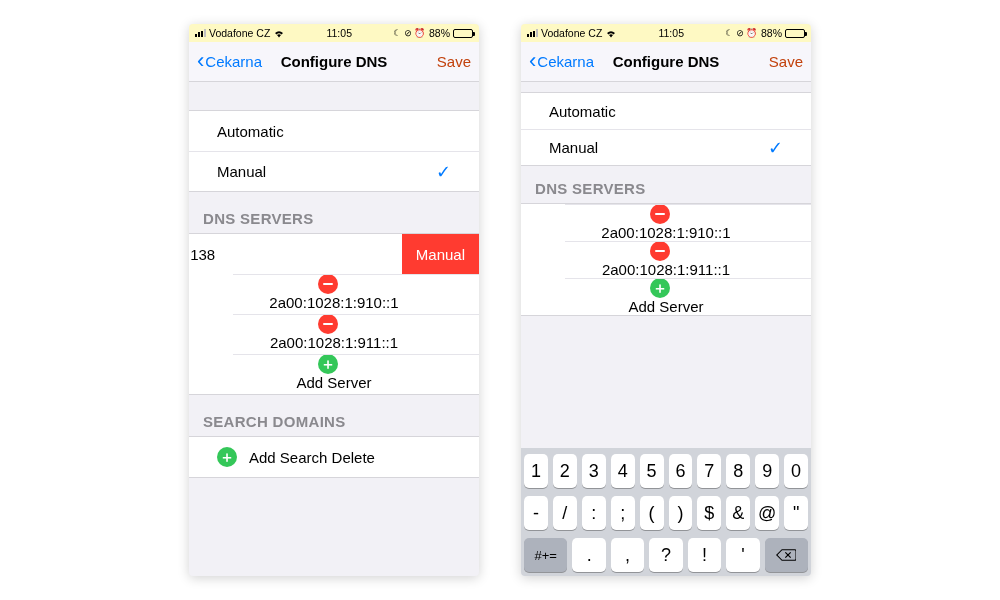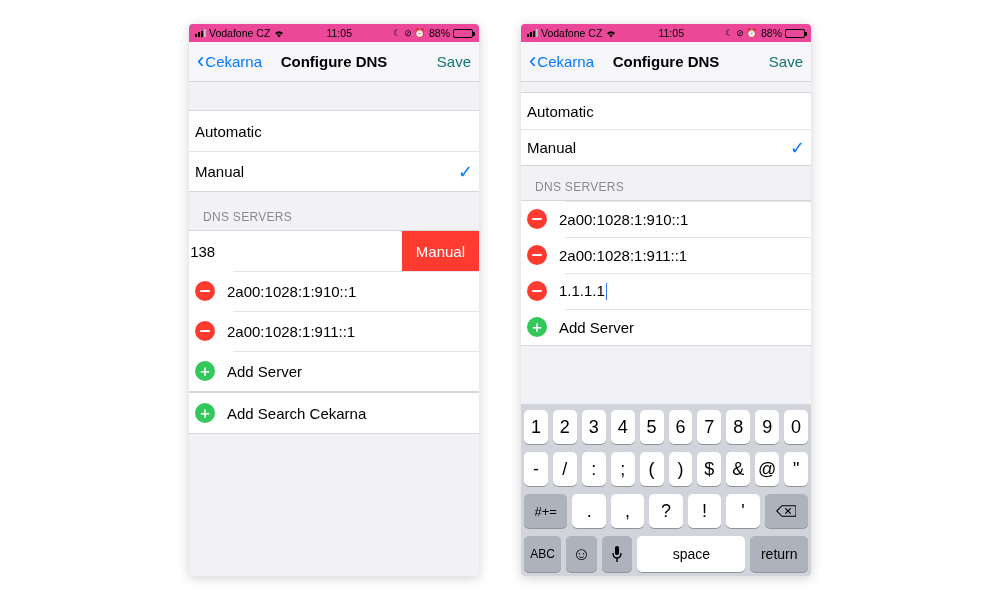--- a/index.html
+++ b/index.html
@@ -27,21 +27,21 @@
   
   .status-bar {
     height: 18px;
     display: flex;
     align-items: center;
     justify-content: space-between;
     padding: 0 6px;
     font-size: 10.5px;
     font-weight: 500;
     color: #000;
-    background: #ec4899;
+    background: #fef9c3;
   }
   .status-left, .status-right { display: flex; align-items: center; gap: 3px; }
   .signal { display: flex; align-items: flex-end; gap: 1px; }
   .signal span { width: 2px; background: #000; display: block; }
   .signal .b1 { height: 3px; } .signal .b2 { height: 4.5px; }
   .signal .b3 { height: 6px; } .signal .b4 { height: 7.5px; background:#c0c0c0;}
   .wifi { width: 12px; height: 9px; }
   .clock { font-weight: 400; }
   .moon { font-size:9px; } .lock { font-size:9px; } .alarm { font-size:9px; }
   .battery { width: 20px; height: 9px; border: 1px solid #000; border-radius: 2px; position: relative; }
@@ -53,52 +53,53 @@
     background: #f7f6fb;
     border-bottom: 1px solid #d6d5da;
     display: grid;
     grid-template-columns: 1fr auto 1fr;
     align-items: center;
     padding: 0 8px;
   }
   .nav-back { color: #007aff; font-size: 15px; display:flex; align-items:center; gap:1px; cursor:pointer;}
   .nav-back .chev { font-size: 22px; line-height: 0; position:relative; top:-1px;}
   .nav-title { font-size: 15px; font-weight: 600; text-align:center; }
-  .nav-save { color: #0f766e; font-size: 15px; text-align: right; cursor:pointer;}
+  .nav-save { color: #c2410c; font-size: 15px; text-align: right; cursor:pointer;}
   
   .content { flex:1; overflow:hidden; }
   .section-gap { height: 28px; }
   .section-gap.small { height: 10px; }
   .group {
     background: #fff;
     border-top: 1px solid #d6d5da;
     border-bottom: 1px solid #d6d5da;
   }
   .row {
     min-height: 40px;
     display: flex;
     align-items: center;
-    padding: 0 6px;
+    padding: 0 28px;
     font-size: 15px;
     color: #000;
     border-top: 1px solid #e5e4ea;
     position: relative;
   }
   .group .row:first-child { border-top: none; }
-  .row-divider-inset { border-top: none; }
+  .row-divider-inset { border-top: none; flex-direction: column; }
   .row-divider-inset::before {
     content:""; position:absolute; left:44px; right:0; top:0; height:1px; background:#e5e4ea;
   }
   .check { margin-left:auto; color:#007aff; font-size:18px; }
   .header-label {
-    font-size: 12px;
+    font-size: 15px;
     letter-spacing: 0.3px;
     color: #8a898e;
     padding: 18px 14px 6px;
     text-transform: uppercase;
+    font-weight: bold;
   }
   .circle-btn {
     width: 20px; height: 20px; border-radius: 50%;
     display:flex; align-items:center; justify-content:center;
     margin-right: 12px; flex-shrink:0;
     cursor:pointer;
   }
   .circle-red { background:#ff3b30; }
   .circle-red .bar { width:10px; height:2px; background:#fff; border-radius:1px;}
   .circle-green { background:#34c759; }
@@ -212,26 +213,27 @@
         <span>2a00:1028:1:911::1</span>
       </div>
       <div class="row row-divider-inset">
         <span class="circle-btn circle-green">
             <span class="plus">＋</span>
           </span>
         <span>Add Server</span>
       </div>
     </div>
 
+    <div class="header-label">SEARCH DOMAINS</div>
     <div class="group">
       <div class="row">
         <span class="circle-btn circle-green">
             <span class="plus">＋</span>
           </span>
-        <span>Add Search Cekarna</span>
+        <span>Add Search Delete</span>
       </div>
     </div>
   </div>
 </div>
 
 <div class="phone">
 
   <div class="status-bar">
     <div class="status-left">
       <span class="signal">
@@ -285,26 +287,20 @@
           </span>
         <span>2a00:1028:1:910::1</span>
       </div>
       <div class="row row-divider-inset" style="min-height:36px">
         <span class="circle-btn circle-red">
             <span class="bar"></span>
           </span>
         <span>2a00:1028:1:911::1</span>
       </div>
       <div class="row row-divider-inset" style="min-height:36px">
-        <span class="circle-btn circle-red">
-            <span class="bar"></span>
-          </span>
-        <span><span>1.1.1.1</span><span class="caret"></span></span>
-      </div>
-      <div class="row row-divider-inset" style="min-height:36px">
         <span class="circle-btn circle-green">
             <span class="plus">＋</span>
           </span>
         <span>Add Server</span>
       </div>
     </div>
   </div>
 
   <div class="keyboard">
     <div class="krow">
@@ -338,29 +334,14 @@
       <div class="key">?</div>
       <div class="key">!</div>
       <div class="key">'</div>
       <div class="key gray del backspace">
         <svg viewBox="0 0 30 20">
             <path d="M9 2 L28 2 Q30 2 30 4 L30 16 Q30 18 28 18 L9 18 L1 10 Z" fill="none" stroke="#000" stroke-width="1.6"></path>
             <path d="M14 6 L22 14 M22 6 L14 14" stroke="#000" stroke-width="1.8"></path>
           </svg>
       </div>
     </div>
-    <div class="krow bottom">
-      <div class="key mod abc">ABC</div>
-      <div class="key gray" style="flex:0.9">
-          <span>☺</span>
-        </div>
-      <div class="key gray" style="flex:0.9">
-        <svg width="12" height="18" viewBox="0 0 12 18">
-            <rect x="4" y="1" width="4" height="9" rx="2" fill="#000"></rect>
-            <path d="M2 8 Q2 13 6 13 Q10 13 10 8" fill="none" stroke="#000" stroke-width="1.4"></path>
-            <line x1="6" y1="13" x2="6" y2="17" stroke="#000" stroke-width="1.4"></line>
-          </svg>
-      </div>
-      <div class="key space">space</div>
-      <div class="key ret">return</div>
-    </div>
   </div>
 </div>
 
 </body></html>

